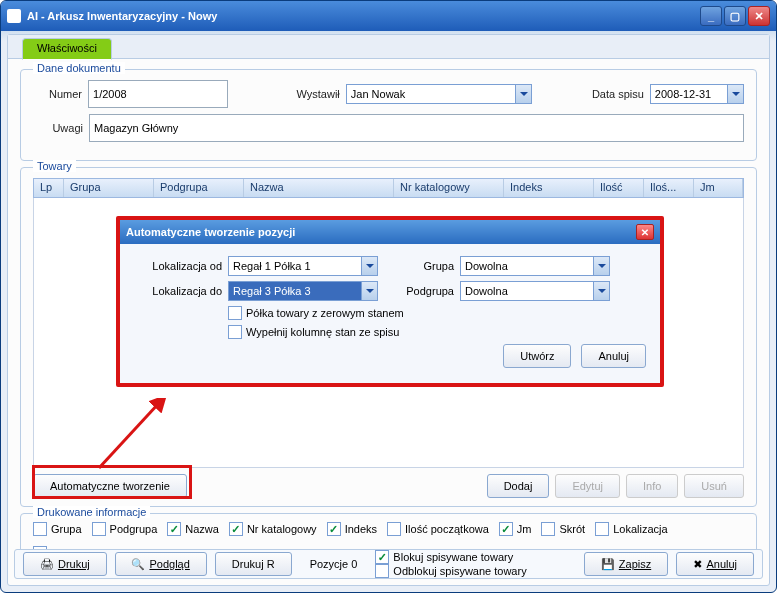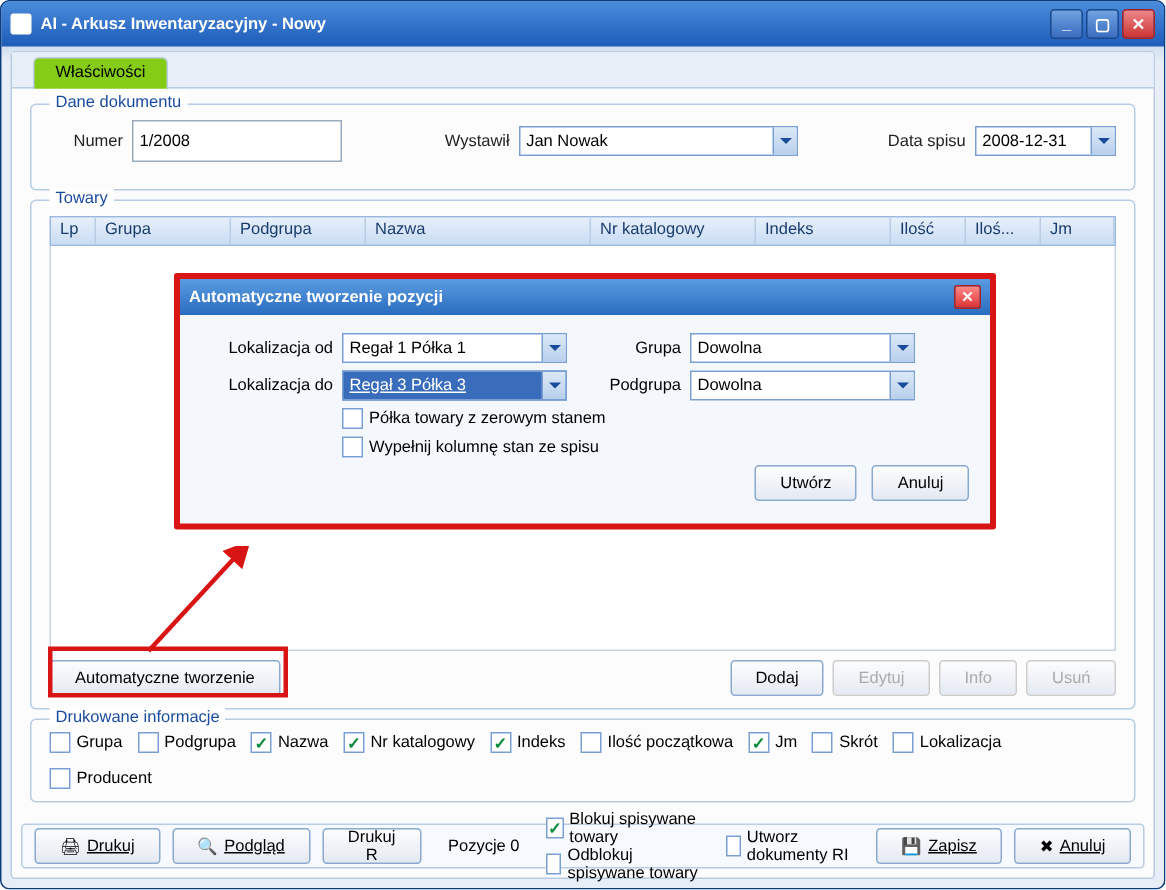--- a/index.html
+++ b/index.html
@@ -37,21 +37,21 @@
 .grid-body { height: 270px; background: #fff; border: 1px solid #c8d4e6; border-top: none; position: relative; }
 
 .dialog { position: absolute; top: 18px; left: 82px; width: 548px; border: 4px solid #d91414; background: #f4f7fc; border-radius: 2px; z-index: 10; }
 .dlg-title { height: 24px; background: linear-gradient(to bottom, #5a9ce0, #2a6cc0); color: #fff; font-weight: bold; display: flex; align-items: center; padding: 0 6px; }
 .dlg-title .dlg-close { width: 18px; height: 16px; background: linear-gradient(to bottom, #f88, #d33); border: 1px solid #a22; border-radius: 2px; color: #fff; font-size: 10px; display: flex; align-items: center; justify-content: center; cursor: pointer; }
 .dlg-body { padding: 12px 14px 10px 14px; }
 .dlg-row { display: flex; align-items: center; margin-bottom: 5px; gap: 6px; }
 .dlg-label { text-align: right; width: 88px; }
 .dlg-combo { width: 150px; }
 .combo.sel { background: #3a6cbc; }
-.combo.sel .combo-text { color: #fff; text-decoration: underline; }
+.combo.sel .combo-text { color: #fff; }
 .chk { width: 14px; height: 14px; border: 1px solid #7a9fd4; background: #fff; display: inline-flex; align-items: center; justify-content: center; margin-right: 4px; }
 .chk.checked::after { content: "✓"; color: #0a8c3a; font-size: 11px; font-weight: bold; }
 .btn { height: 24px; padding: 0 16px; background: linear-gradient(to bottom, #fdfdfd, #e4e9f2); border: 1px solid #8aa8d0; border-radius: 3px; cursor: pointer; display: inline-flex; align-items: center; gap: 4px; }
 .btn.disabled { color: #aaa; border-color: #ccc; cursor: default; }
 
 .arrow-annot { position: absolute; left: 55px; top: 200px; pointer-events: none; z-index: 5; }
 
 .highlight-box { position: absolute; left: -2px; bottom: -32px; width: 160px; height: 34px; border: 3px solid #d91414; pointer-events: none; }
 
 .bottom-buttons { display: flex; align-items: center; justify-content: space-between; margin-top: 6px; }
@@ -93,20 +93,24 @@
           <div class="label" style="width:120px">Wystawił</div>
           <div class="combo" style="width:190px">
             <div class="combo-text">Jan Nowak</div>
             <div class="combo-btn"></div>
           </div>
           <div class="label" style="width:120px;margin-left:auto">Data spisu</div>
           <div class="combo" style="width:96px">
             <div class="combo-text">2008-12-31</div>
             <div class="combo-btn"></div>
           </div>
+        </div>
+        <div class="row">
+          <div class="label" style="width:56px">Uwagi</div>
+          <input class="text-input" style="flex: 1 1 0%;" value="Magazyn Główny">
         </div>
       </div>
 
       <div class="fieldset" style="padding-bottom:8px">
         <div class="legend">Towary</div>
 
         <div class="grid-header">
           <div class="col" style="width:30px">Lp</div>
           <div class="col" style="width:90px">Grupa</div>
           <div class="col" style="width:90px">Podgrupa</div>
@@ -256,24 +260,20 @@
       <div class="mid">
         <div class="chk-item">
             <span class="chk checked"></span>
             <span>Blokuj spisywane towary</span>
           </div>
         <div class="chk-item">
             <span class="chk"></span>
             <span>Odblokuj spisywane towary</span>
           </div>
       </div>
-      <div class="chk-item" style="margin-left:8px">
-          <span class="chk"></span>
-          <span>Utworz dokumenty RI</span>
-        </div>
       <div style="flex:1"></div>
       <button class="btn">
           <span>💾</span>
           <u>Zapisz</u>
         </button>
       <button class="btn">
           <span>✖</span>
           <u>Anuluj</u>
         </button>
     </div>

